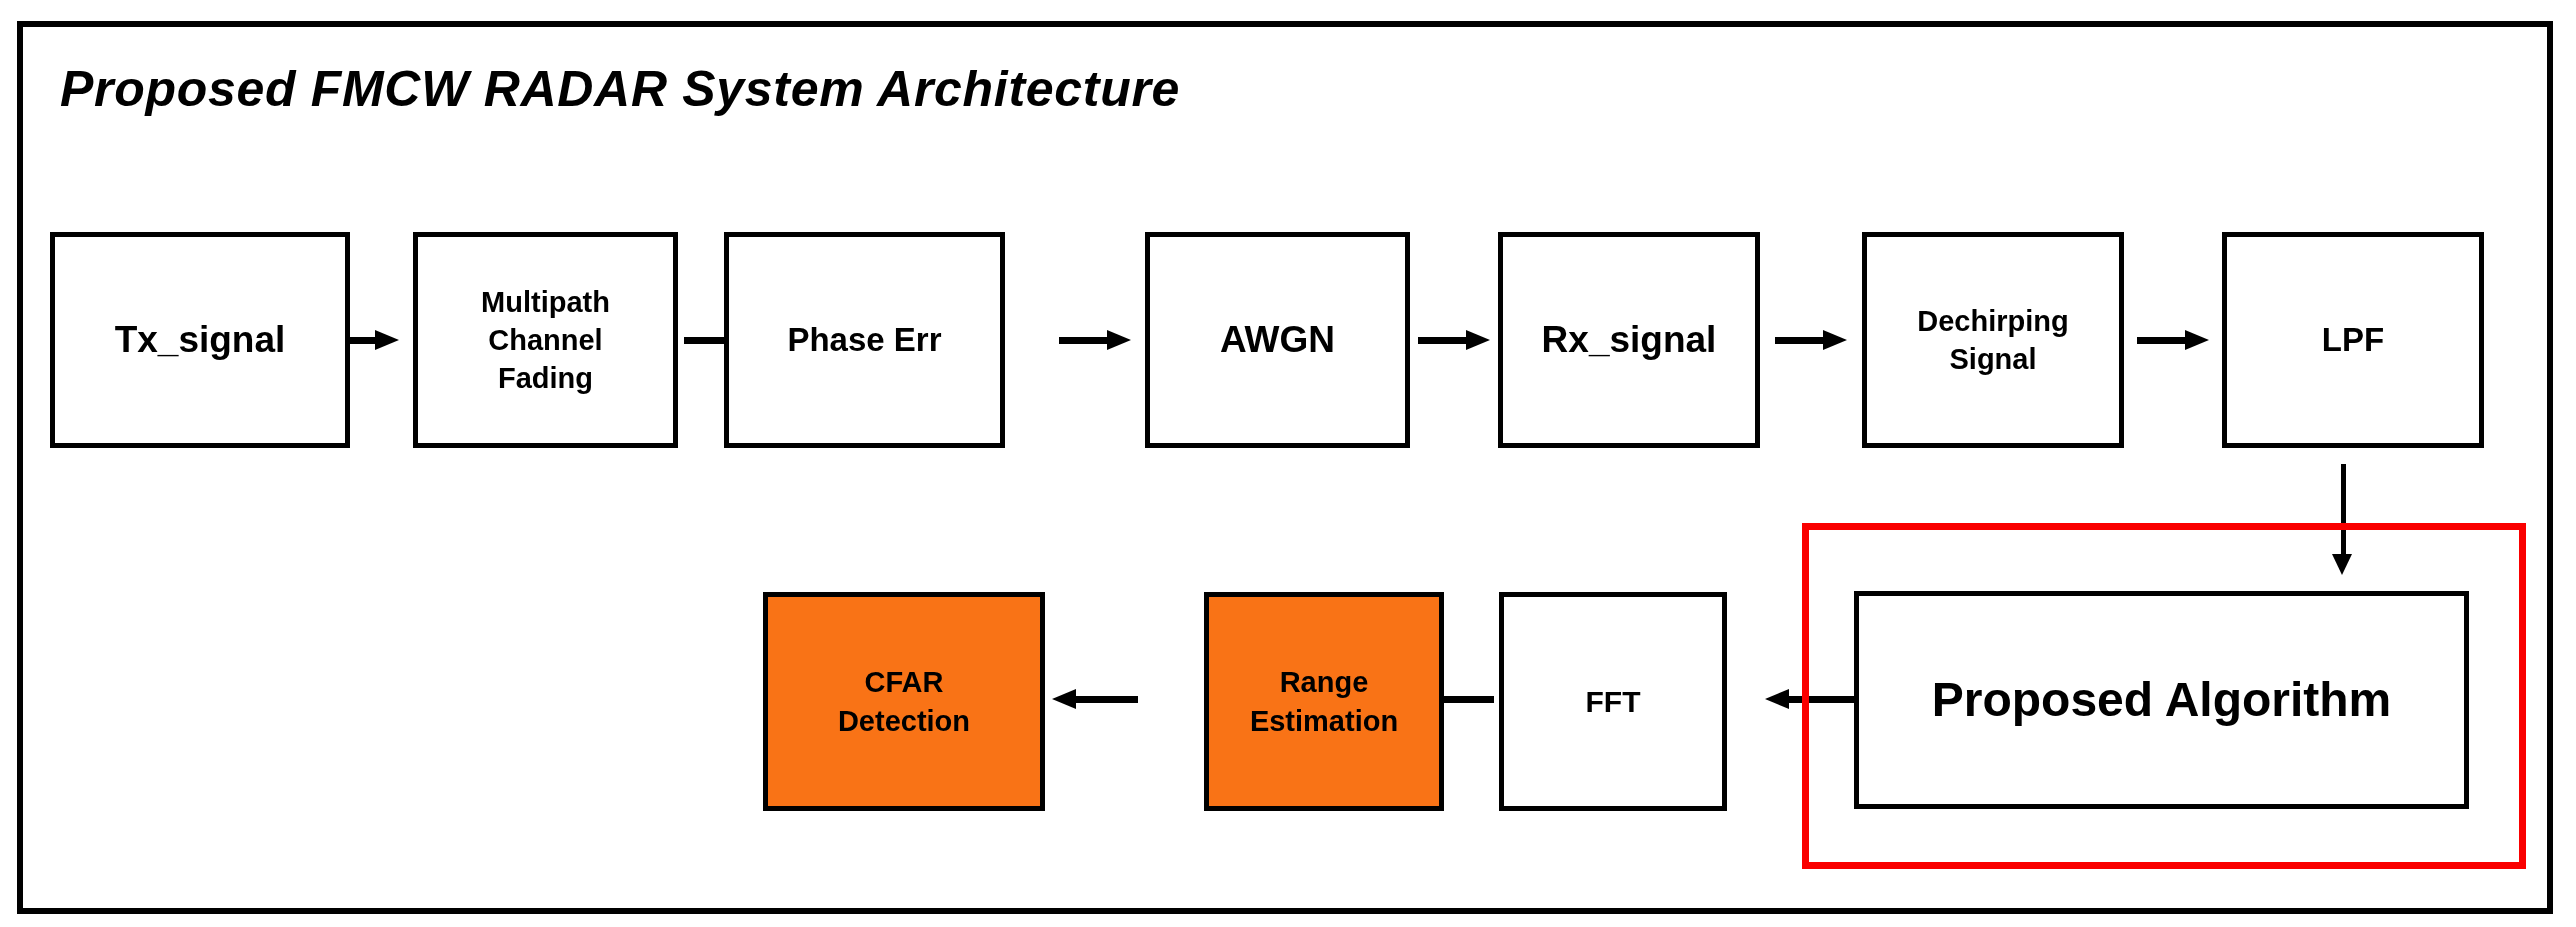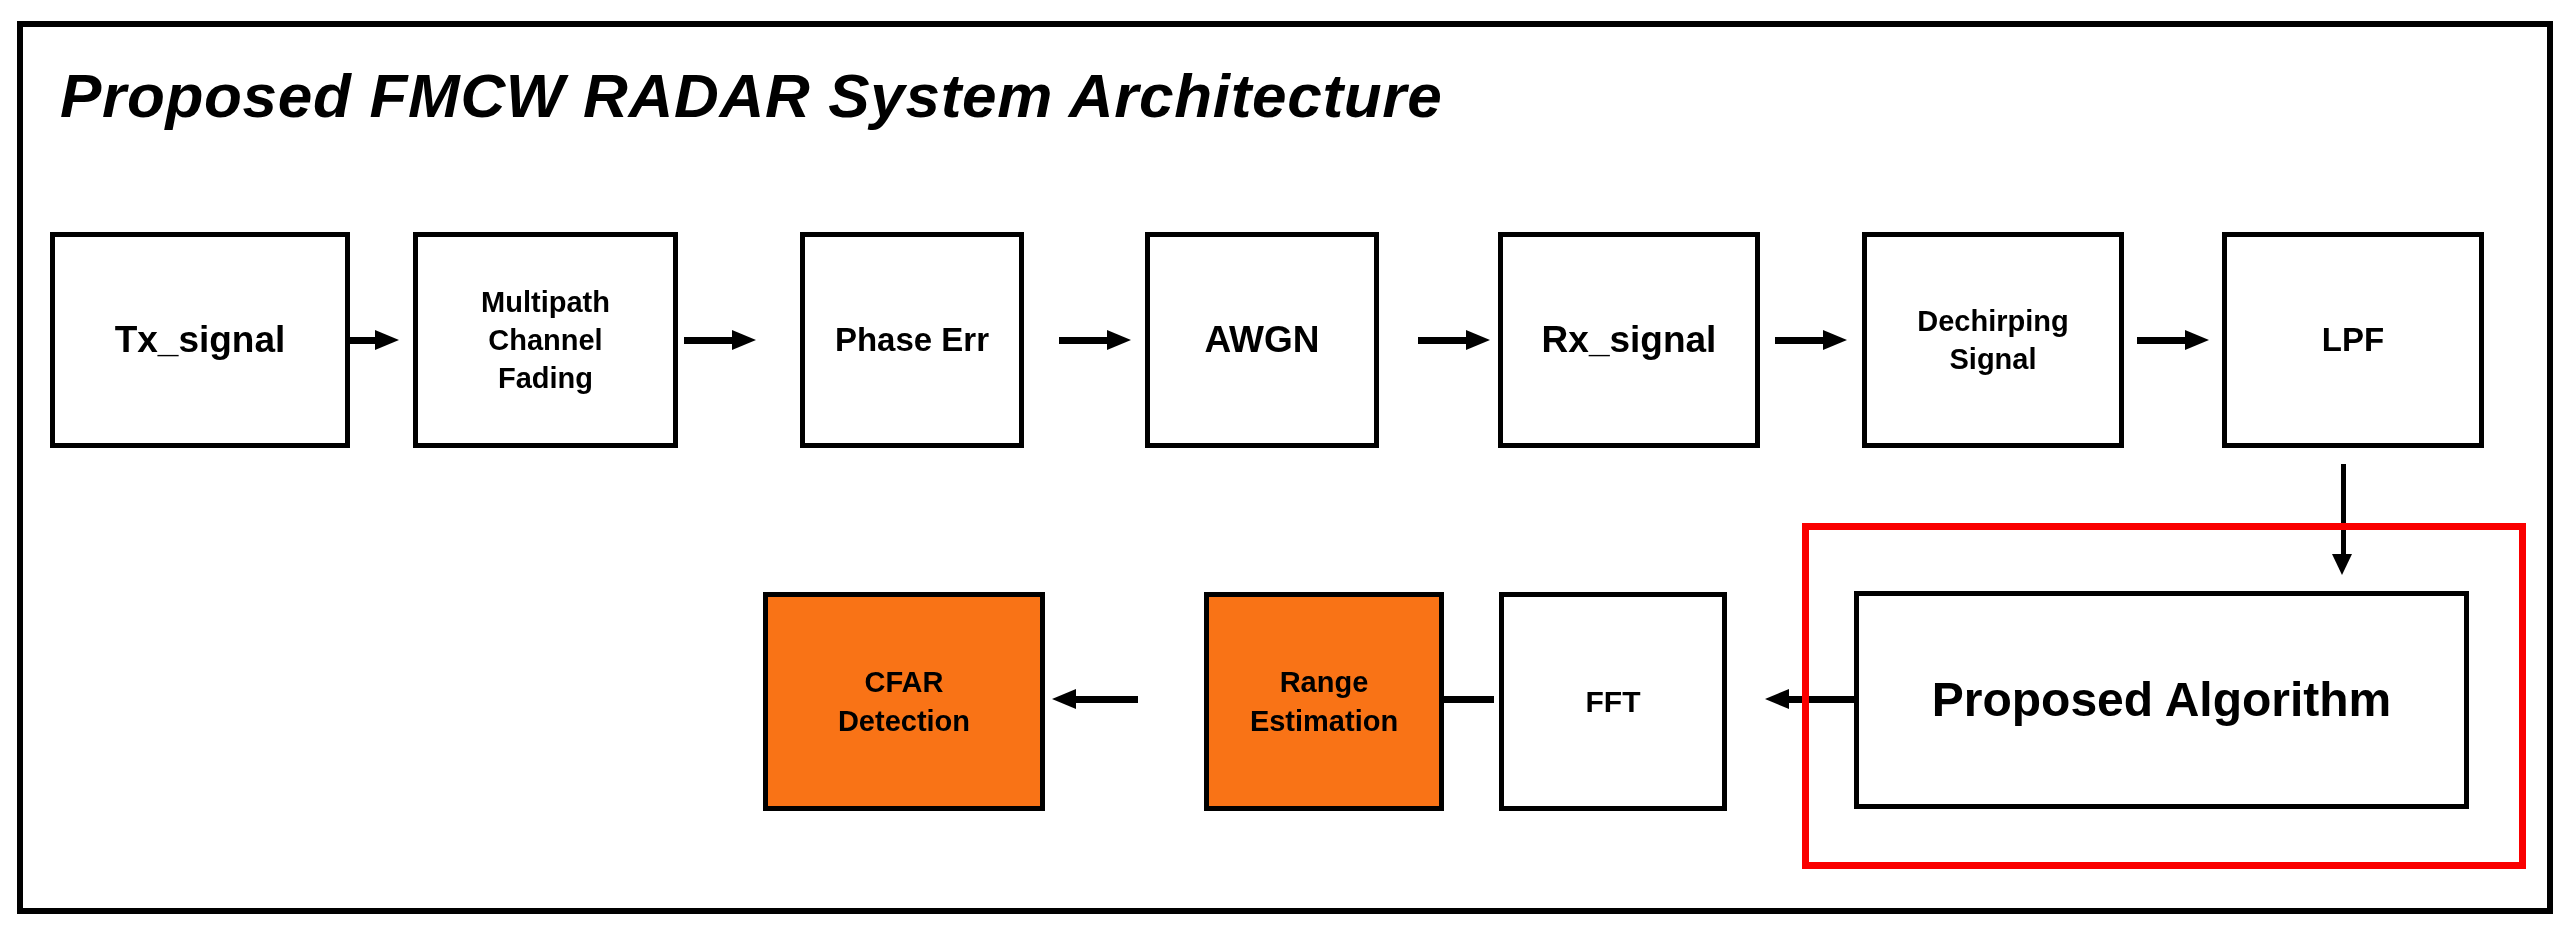--- a/index.html
+++ b/index.html
@@ -15,21 +15,21 @@
   #frame {
     position: absolute;
     left: 17px; top: 21px;
     width: 2536px; height: 893px;
     border: 6.5px solid #000000;
     box-sizing: border-box;
   }
   #title {
     position: absolute;
     left: 60px; top: 60px;
-    font-size: 62px;
+    font-size: 50px;
     font-weight: bold;
     font-style: italic;
     letter-spacing: 0.7px;
     white-space: nowrap;
   }
   .block {
     position: absolute;
     box-sizing: border-box;
     border: 5px solid #000000;
     background: #ffffff;
@@ -101,24 +101,24 @@
   <div id="title">Proposed FMCW RADAR System Architecture</div>
 
   <div class="block row1 fs52" style="left:50px;  width:300px;">
     <span>Tx_signal</span>
   </div>
   <div class="block row1 fs40" style="left:413px; width:265px;">
     <span>Multipath
 Channel
 Fading</span>
   </div>
-  <div class="block row1 fs46" style="left:800px; width:224px;">
+  <div class="block row1 fs46" style="left:724px; width:281px;">
     <span>Phase Err</span>
   </div>
-  <div class="block row1 fs52" style="left:1145px; width:234px;">
+  <div class="block row1 fs52" style="left:1145px; width:265px;">
     <span>AWGN</span>
   </div>
   <div class="block row1 fs52" style="left:1498px; width:262px;">
     <span>Rx_signal</span>
   </div>
   <div class="block row1 fs40" style="left:1862px; width:262px;">
     <span>Dechirping
 Signal</span>
   </div>
   <div class="block row1 fs46" style="left:2222px; width:262px;text-align:right;">

